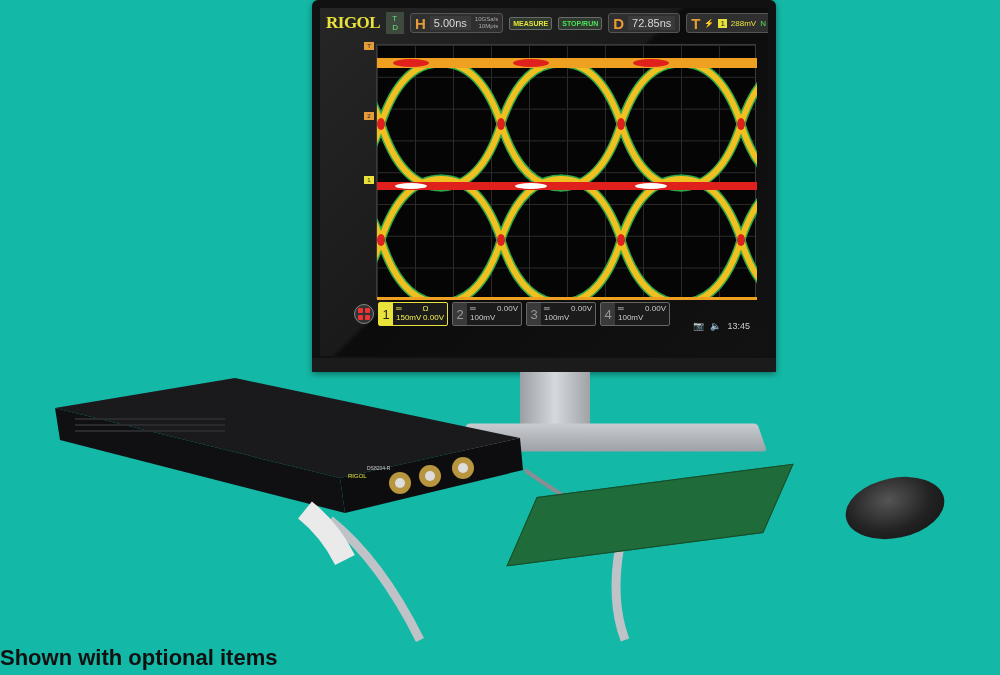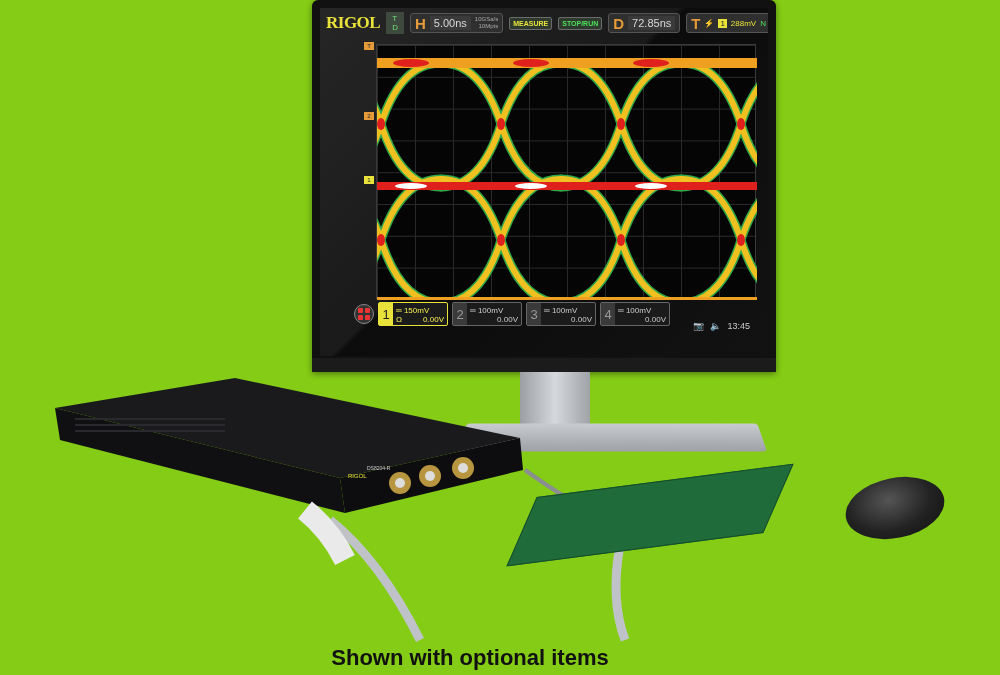--- a/index.html
+++ b/index.html
@@ -1,17 +1,17 @@
 <!DOCTYPE html>
 <html><head>
 <meta charset="utf-8">
 <style>
   *{box-sizing:border-box;margin:0;padding:0}
   html,body{width:1000px;height:675px;background:#ffffff;overflow:hidden;font-family:"Liberation Sans",sans-serif}
-  #stage{position:relative;width:1000px;height:675px;background:#84cc16}
+  #stage{position:relative;width:1000px;height:675px;background:#14b8a6}
 
   
   .monitor{position:absolute;left:312px;top:0;width:464px;height:372px;background:#111;border-radius:6px 6px 2px 2px;box-shadow:0 2px 6px rgba(0,0,0,.4)}
   .screen{position:absolute;left:8px;top:8px;width:448px;height:348px;background:linear-gradient(135deg,#262626 0%,#1a1a1a 45%,#0c0c0c 46%,#121212 100%);overflow:hidden}
   .chin{position:absolute;left:0;bottom:0;width:464px;height:14px;background:#1b1b1b}
   .neck{position:absolute;left:520px;top:372px;width:70px;height:70px;background:linear-gradient(90deg,#9b9ea3,#d5d8dc 50%,#9fa2a7)}
   .base{position:absolute;left:462px;top:420px;width:300px;height:34px;background:linear-gradient(180deg,#c9ccd0,#9ea1a6);border-radius:4px;transform:perspective(300px) rotateX(35deg)}
 
   
   .hdr{position:absolute;left:0;top:0;width:448px;height:30px;display:flex;align-items:center;gap:6px;padding:0 6px}
@@ -30,32 +30,32 @@
         background-image:linear-gradient(#2a2a2a 1px,transparent 1px),linear-gradient(90deg,#2a2a2a 1px,transparent 1px);
         background-size:38px 31.8px}
   .marker{position:absolute;width:10px;height:8px;font-size:6px;color:#222;text-align:center;line-height:8px}
 
   
   .chbar{position:absolute;left:34px;top:294px;display:flex;gap:4px;align-items:center}
   .menu-btn{width:20px;height:20px;border-radius:50%;background:#333;border:1px solid #888;display:grid;grid-template-columns:5px 5px;gap:2px;justify-content:center;align-content:center}
   .menu-btn span{width:5px;height:5px;background:#e33;border-radius:1px}
   .ch{display:flex;align-items:stretch;height:24px;border:1px solid #666;border-radius:2px;background:#1b1b1b;width:70px}
   .ch .num{width:14px;background:#3a3a3a;color:#999;font-size:13px;display:flex;align-items:center;justify-content:center}
-  .ch .vals{flex:1;font-size:8px;color:#ccc;padding:1px 3px;display:flex;flex-direction:column;justify-content:flex-end}
+  .ch .vals{flex:1;font-size:8px;color:#ccc;padding:1px 3px;display:flex;flex-direction:row;justify-content:flex-end}
   .ch .vals .r{text-align:right}
   .ch.active{border-color:#e8e23a}
   .ch.active .num{background:#e8e23a;color:#222}
   .ch.active .vals{color:#f5ef50}
   .status{position:absolute;right:18px;top:313px;color:#ccc;font-size:9px;display:flex;gap:6px;align-items:center}
 
   
   .scopebox{position:absolute;left:55px;top:378px;width:470px;height:140px}
   .mouse{position:absolute;left:845px;top:478px;width:100px;height:60px;border-radius:50%;background:radial-gradient(ellipse at 45% 35%,#555 0%,#222 55%,#111 100%);transform:rotate(-12deg)}
   .pcb{position:absolute;left:530px;top:480px;width:240px;height:70px;background:#1f6b3a;transform:skewX(-30deg) rotate(-8deg);border:1px solid #154d2a}
-  .caption{position:absolute;left:0;top:645px;width:940px;text-align:center;font-weight:bold;font-size:22px;color:#111}
+  .caption{position:absolute;left:0;top:645px;width:940px;font-weight:bold;font-size:22px;color:#111}
 </style>
 </head>
 <body>
 
 <div id="stage">
 
   <div class="monitor">
     <div class="screen">
 
       <div class="hdr">

